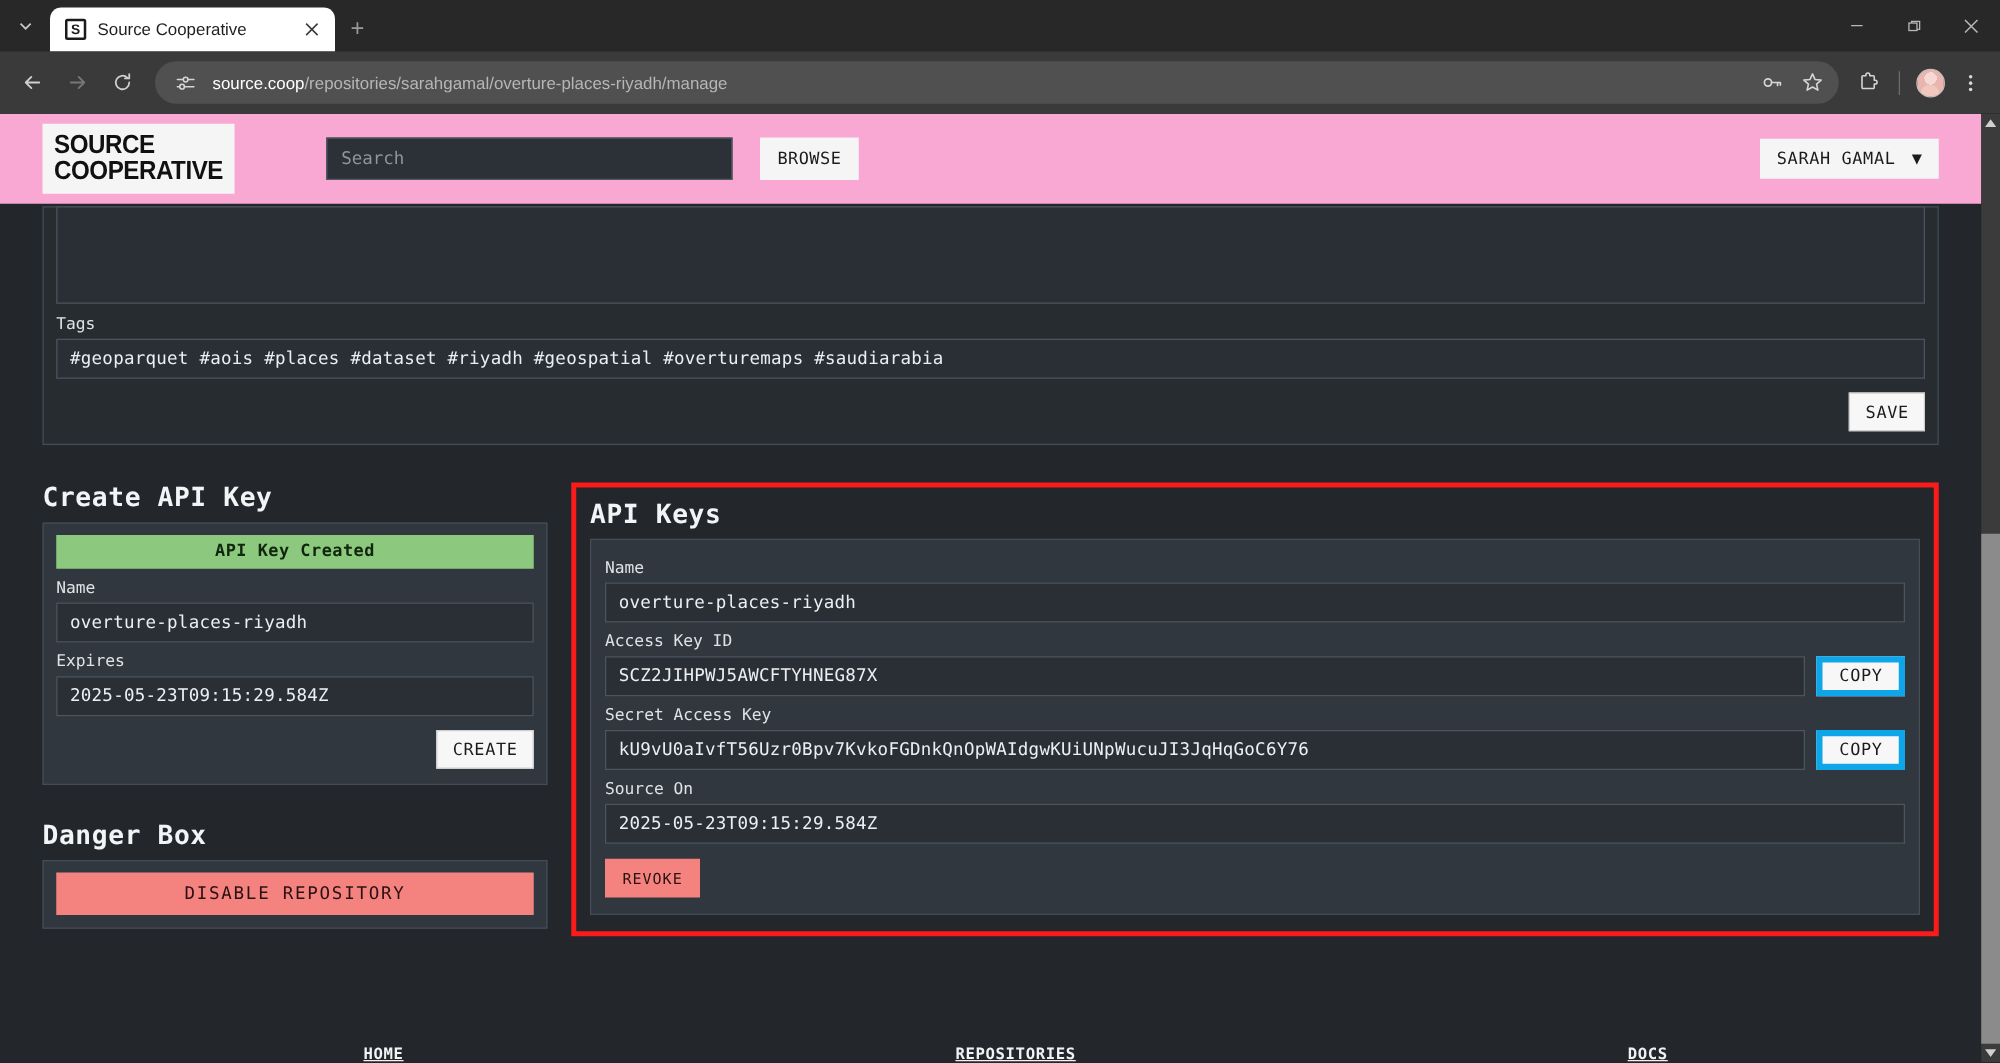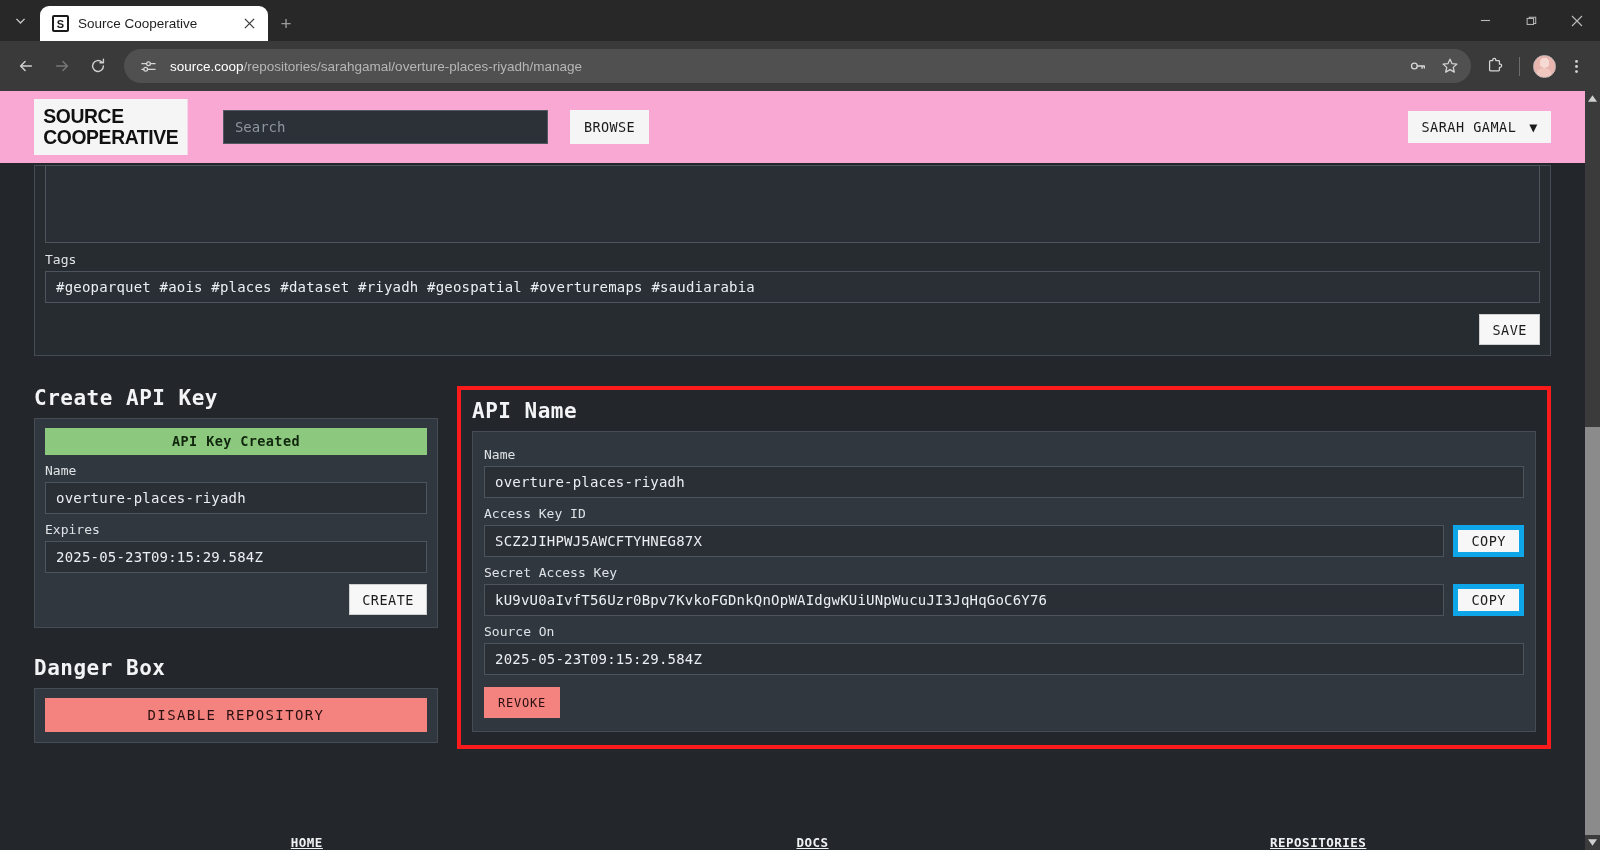--- a/index.html
+++ b/index.html
@@ -103,20 +103,21 @@
   .logo {
     background: #f5f5f5; color: #111; padding: 7px 10px 8px;
     font-weight: 800; font-size: 21px; line-height: 0.96; letter-spacing: -0.4px;
     font-family: "Liberation Sans", sans-serif; transform: scaleX(0.92);
     transform-origin: left center;
   }
   .search-input {
     width: 325px; height: 34px; background: #2c3137; border: 1px solid #505862;
     color: #e6e6e6; padding: 0 11px; font-size: 14px;
     font-family: "DejaVu Sans Mono", monospace;
+    margin-left: 38px;
   }
   .search-input::placeholder { color: #8d959e; }
   .browse-btn {
     background: #f5f5f5; color: #1b1b1b; border: none; height: 34px; padding: 0 14px;
     font-size: 13.5px; font-family: "DejaVu Sans Mono", monospace; letter-spacing: 0.4px;
   }
   .user-menu {
     margin-left: auto; background: #f5f5f5; color: #1b1b1b; height: 32px;
     display: flex; align-items: center; gap: 13px; padding: 0 13px;
     font-size: 13.5px; font-family: "DejaVu Sans Mono", monospace; letter-spacing: 0.5px;
@@ -363,21 +364,21 @@
               <div class="section-title">Danger Box</div>
               <div class="danger-card">
                 <button class="btn-danger-wide">DISABLE REPOSITORY</button>
               </div>
             </div>
 
           </div>
 
           <div class="col-right">
             <div class="keys-panel">
-              <div class="section-title">API Name</div>
+              <div class="section-title">API Keys</div>
               <div class="key-card">
 
                 <div class="fld-label">Name</div>
                 <input class="fld-input" type="text" value="overture-places-riyadh" style="">
 
                 <div class="fld-label">Access Key ID</div>
                 <div class="input-with-copy">
                   <input class="fld-input" type="text" value="SCZ2JIHPWJ5AWCFTYHNEG87X" style="">
                   <button class="btn-copy">COPY</button>
                 </div>
@@ -397,25 +398,25 @@
           </div>
 
         </div>
 
         <div class="footer">
           <div class="fcol">
             <a class="flink">HOME</a>
 
           </div>
           <div class="fcol">
+            <a class="flink">REPOSITORIES</a>
+
+          </div>
+          <div class="fcol">
             <a class="flink">DOCS</a>
-
-          </div>
-          <div class="fcol">
-            <a class="flink">REPOSITORIES</a>
 
           </div>
         </div>
 
       </div>
     </div>
 
     <div class="scrollbar">
       <div class="sb-arrow">
         <svg width="9" height="7" viewBox="0 0 10 7">

